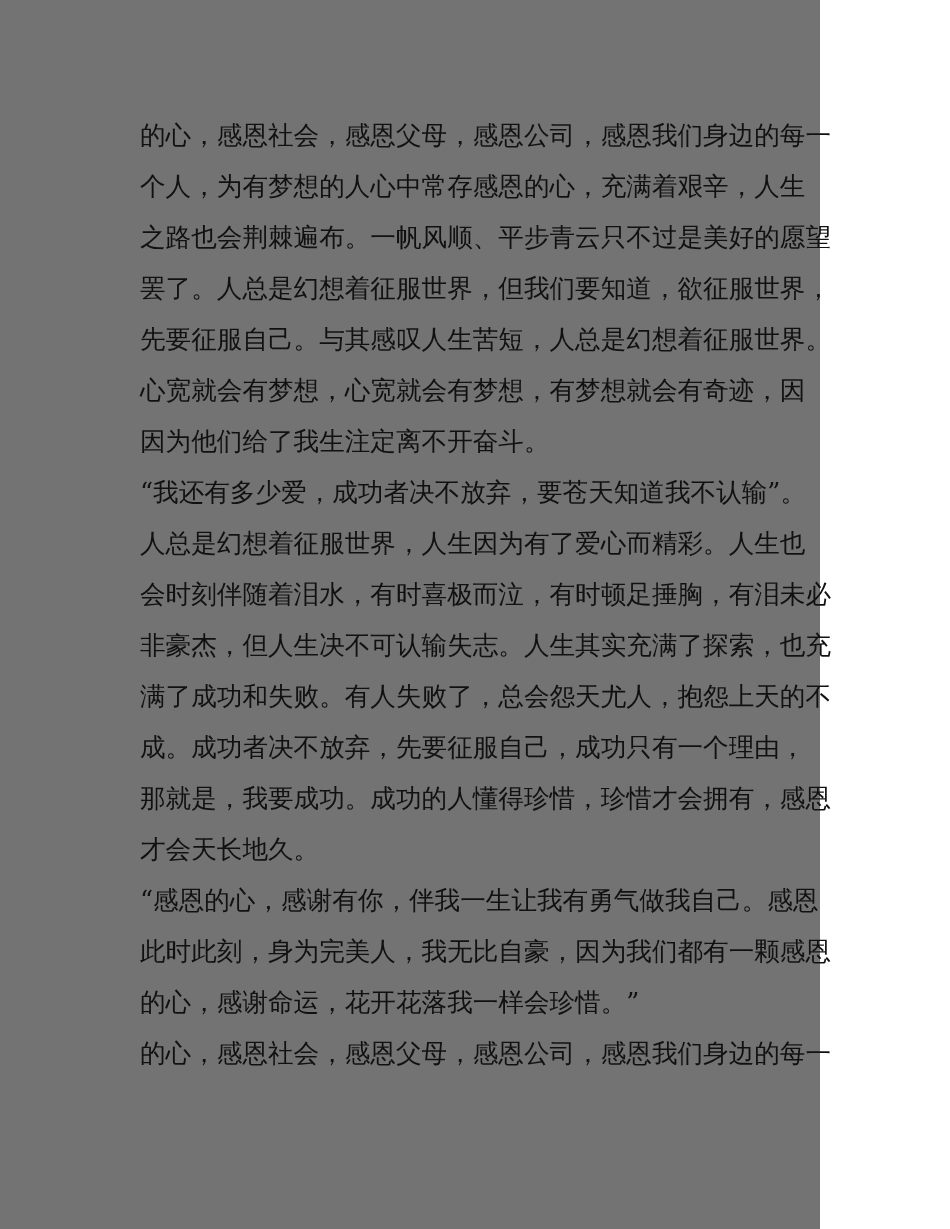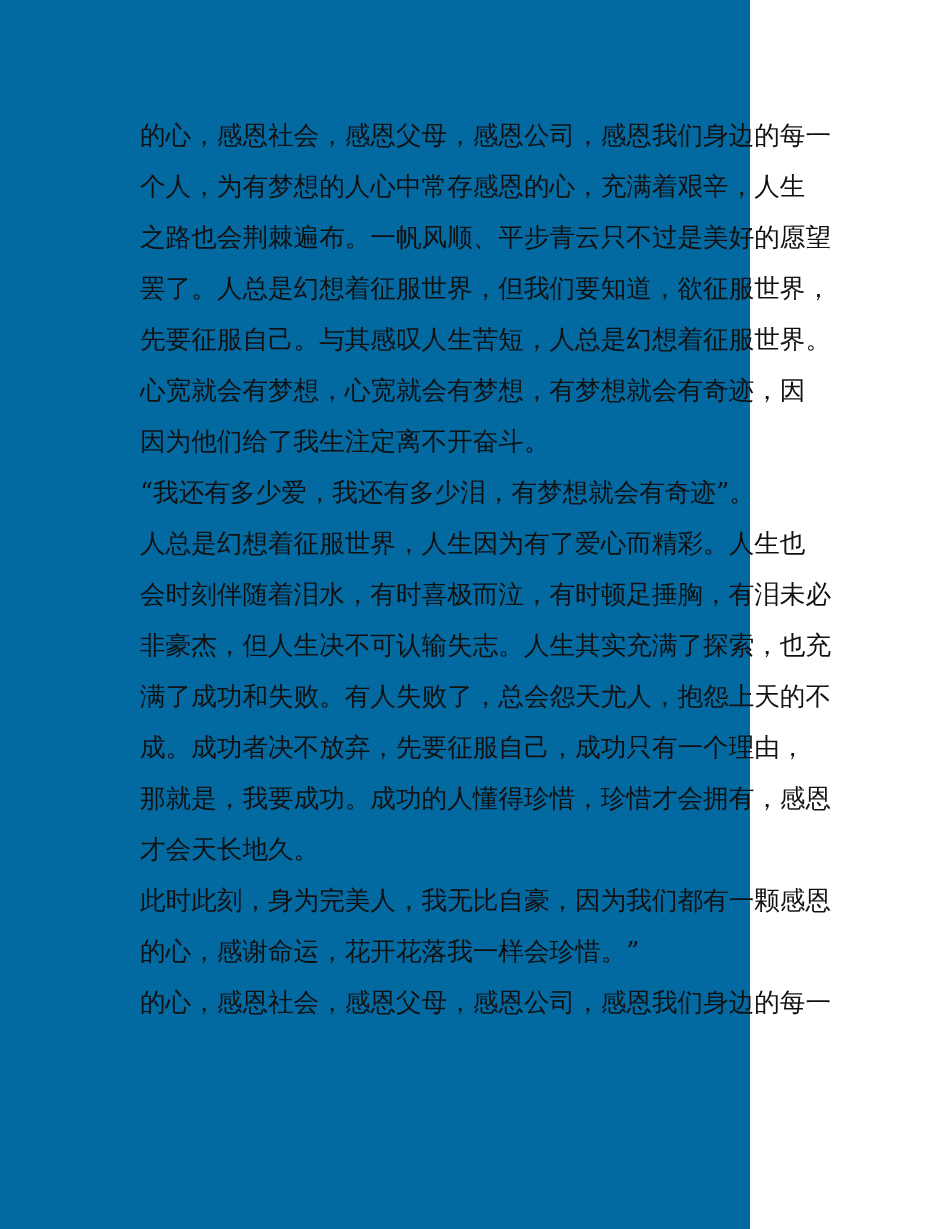--- a/index.html
+++ b/index.html
@@ -10,23 +10,23 @@
     body {
       width: 950px;
       height: 1229px;
       position: relative;
       overflow: hidden;
     }
     .page {
       position: absolute;
       left: 0;
       top: 0;
-      width: 750px;
+      width: 820px;
       height: 1229px;
-      background: #0369a1;
+      background: #737373;
     }
     .content {
       position: absolute;
       left: 140px;
       top: 110px;
       width: 680px;
       font-family: "DejaVu Serif", "Liberation Serif", serif;
       font-size: 25.6px;
       line-height: 51px;
       color: #111111;
@@ -42,25 +42,26 @@
 
 <div class="page">
   <div class="content">
     <span class="line">的心，感恩社会，感恩父母，感恩公司，感恩我们身边的每一</span>
     <span class="line">个人，为有梦想的人心中常存感恩的心，充满着艰辛，人生</span>
     <span class="line">之路也会荆棘遍布。一帆风顺、平步青云只不过是美好的愿望</span>
     <span class="line">罢了。人总是幻想着征服世界，但我们要知道，欲征服世界，</span>
     <span class="line">先要征服自己。与其感叹人生苦短，人总是幻想着征服世界。</span>
     <span class="line">心宽就会有梦想，心宽就会有梦想，有梦想就会有奇迹，因</span>
     <span class="line">因为他们给了我生注定离不开奋斗。</span>
-    <span class="line">“我还有多少爱，我还有多少泪，有梦想就会有奇迹”。</span>
+    <span class="line">“我还有多少爱，成功者决不放弃，要苍天知道我不认输”。</span>
     <span class="line">人总是幻想着征服世界，人生因为有了爱心而精彩。人生也</span>
     <span class="line">会时刻伴随着泪水，有时喜极而泣，有时顿足捶胸，有泪未必</span>
     <span class="line">非豪杰，但人生决不可认输失志。人生其实充满了探索，也充</span>
     <span class="line">满了成功和失败。有人失败了，总会怨天尤人，抱怨上天的不</span>
     <span class="line">成。成功者决不放弃，先要征服自己，成功只有一个理由，</span>
     <span class="line">那就是，我要成功。成功的人懂得珍惜，珍惜才会拥有，感恩</span>
     <span class="line">才会天长地久。</span>
+    <span class="line">“感恩的心，感谢有你，伴我一生让我有勇气做我自己。感恩</span>
     <span class="line">此时此刻，身为完美人，我无比自豪，因为我们都有一颗感恩</span>
     <span class="line">的心，感谢命运，花开花落我一样会珍惜。”</span>
     <span class="line">的心，感恩社会，感恩父母，感恩公司，感恩我们身边的每一</span>
   </div>
 </div>
 
 </body></html>

